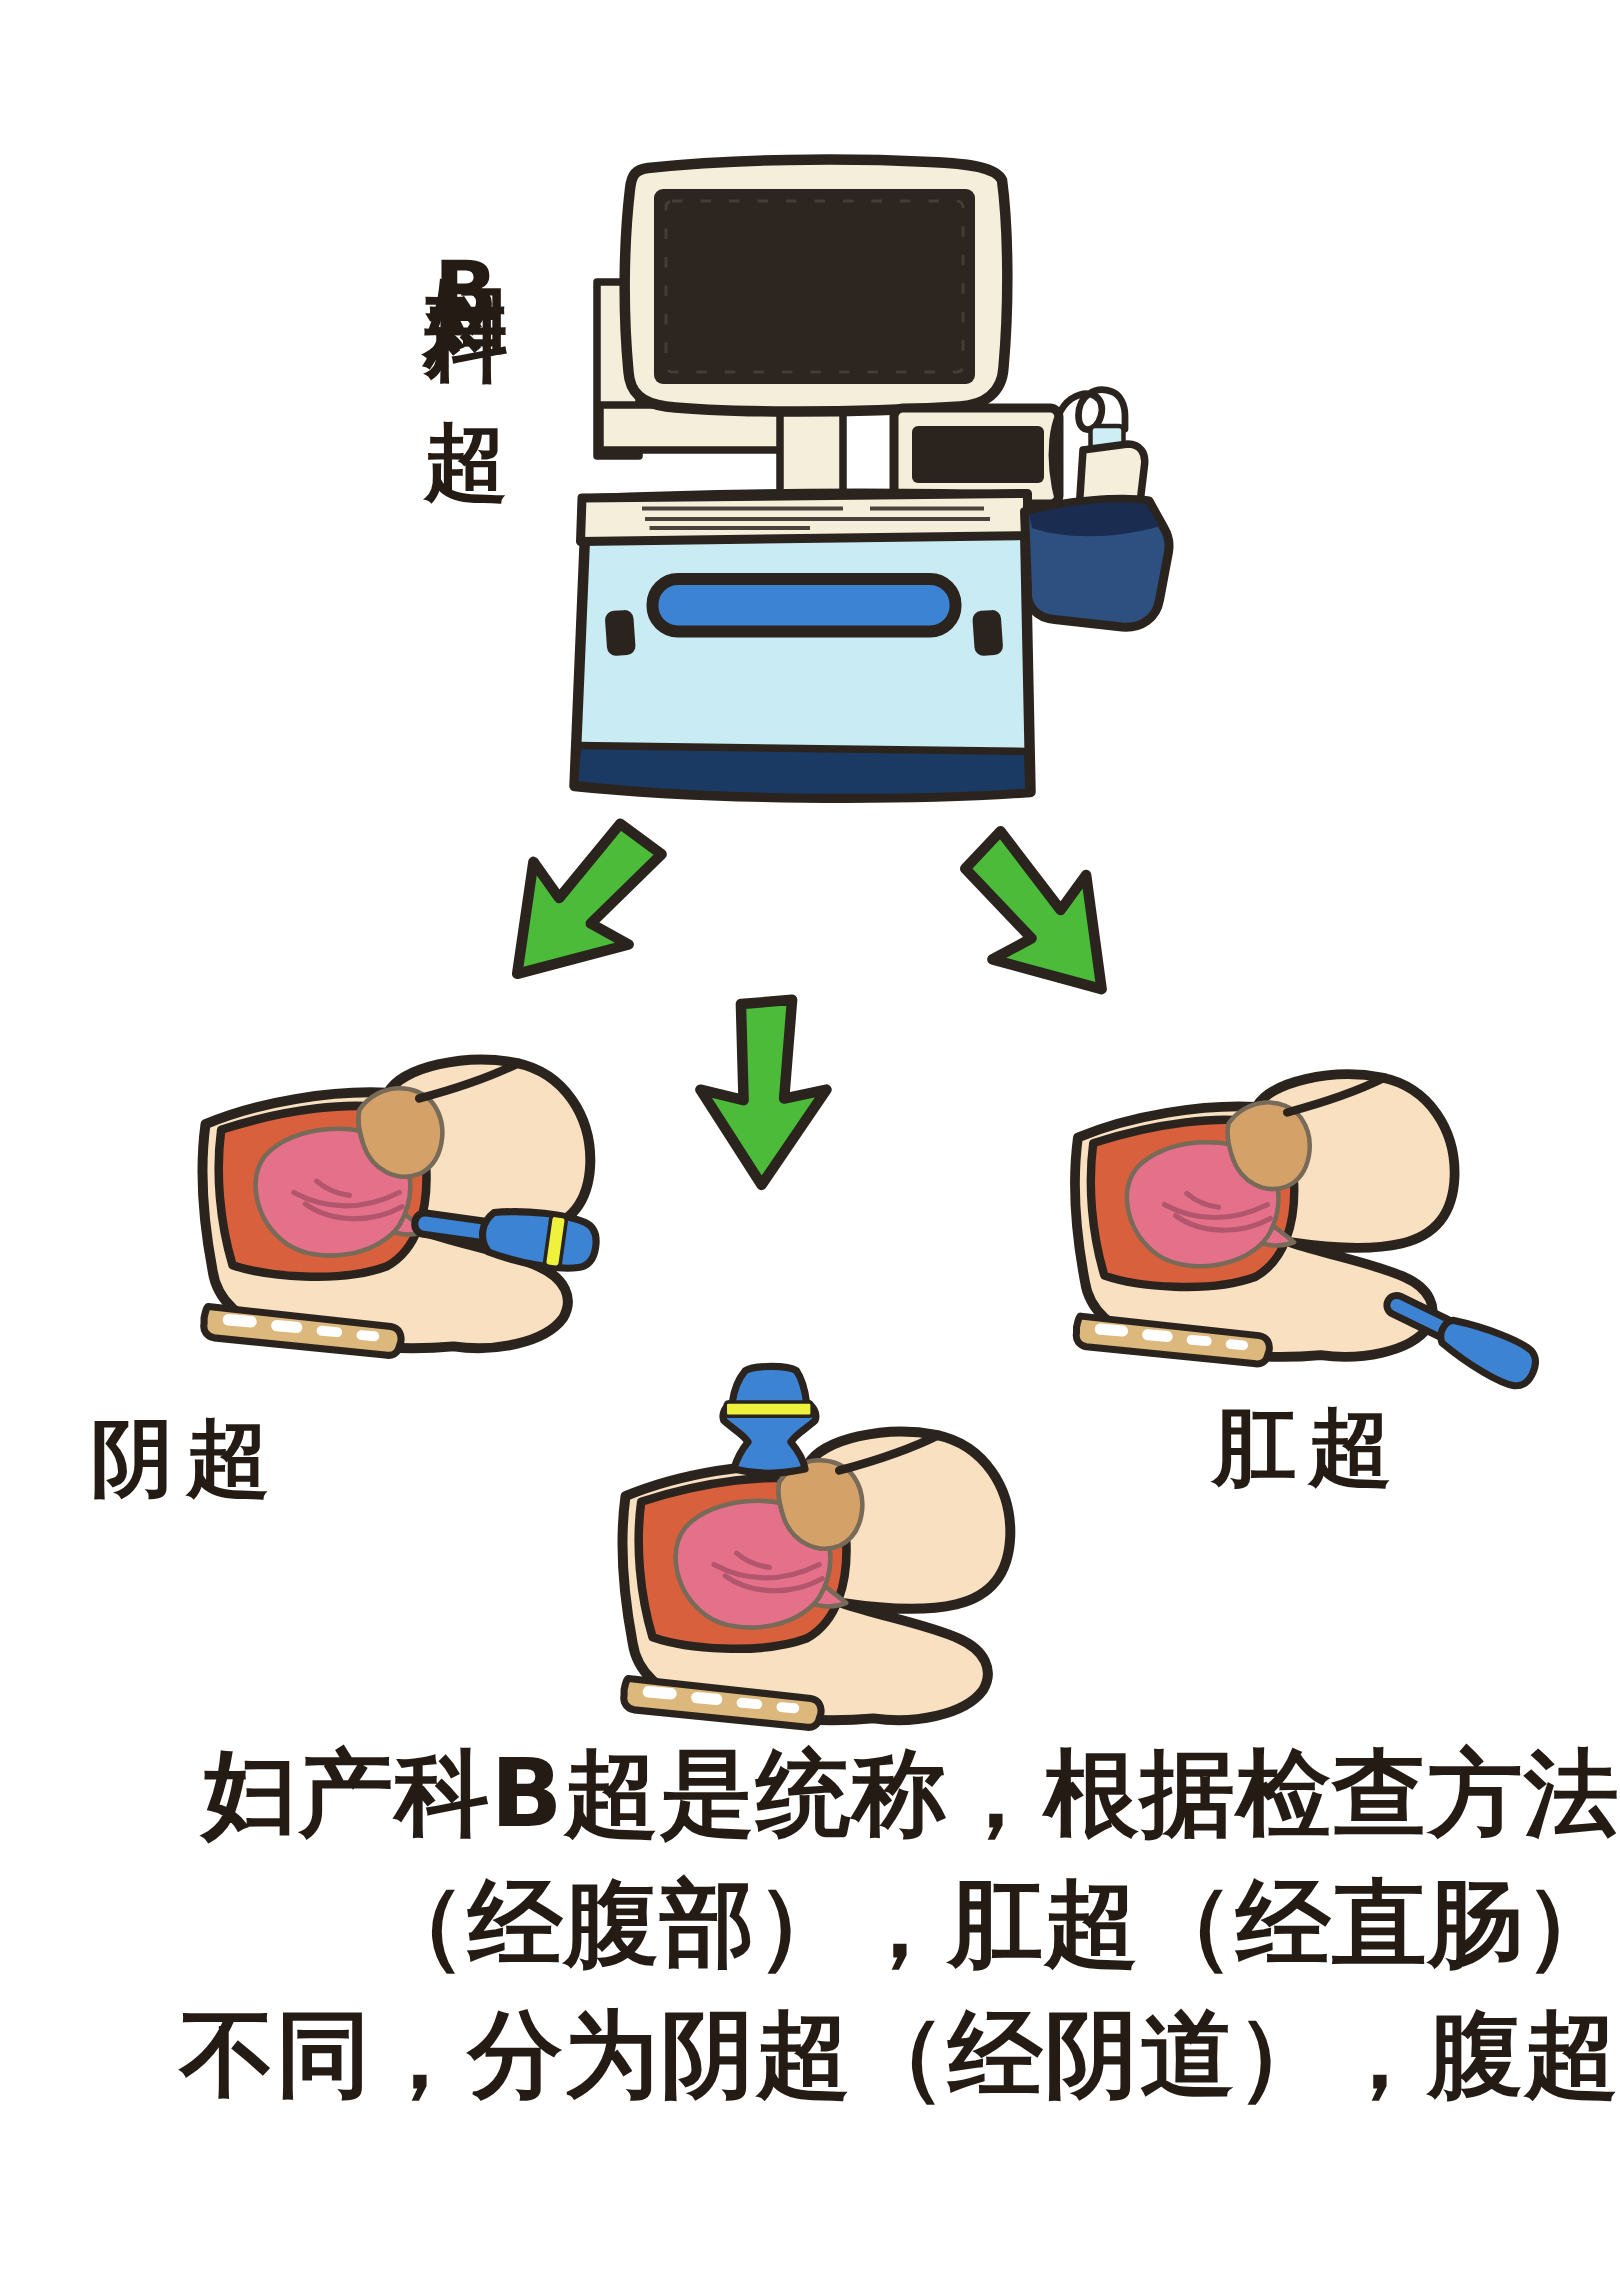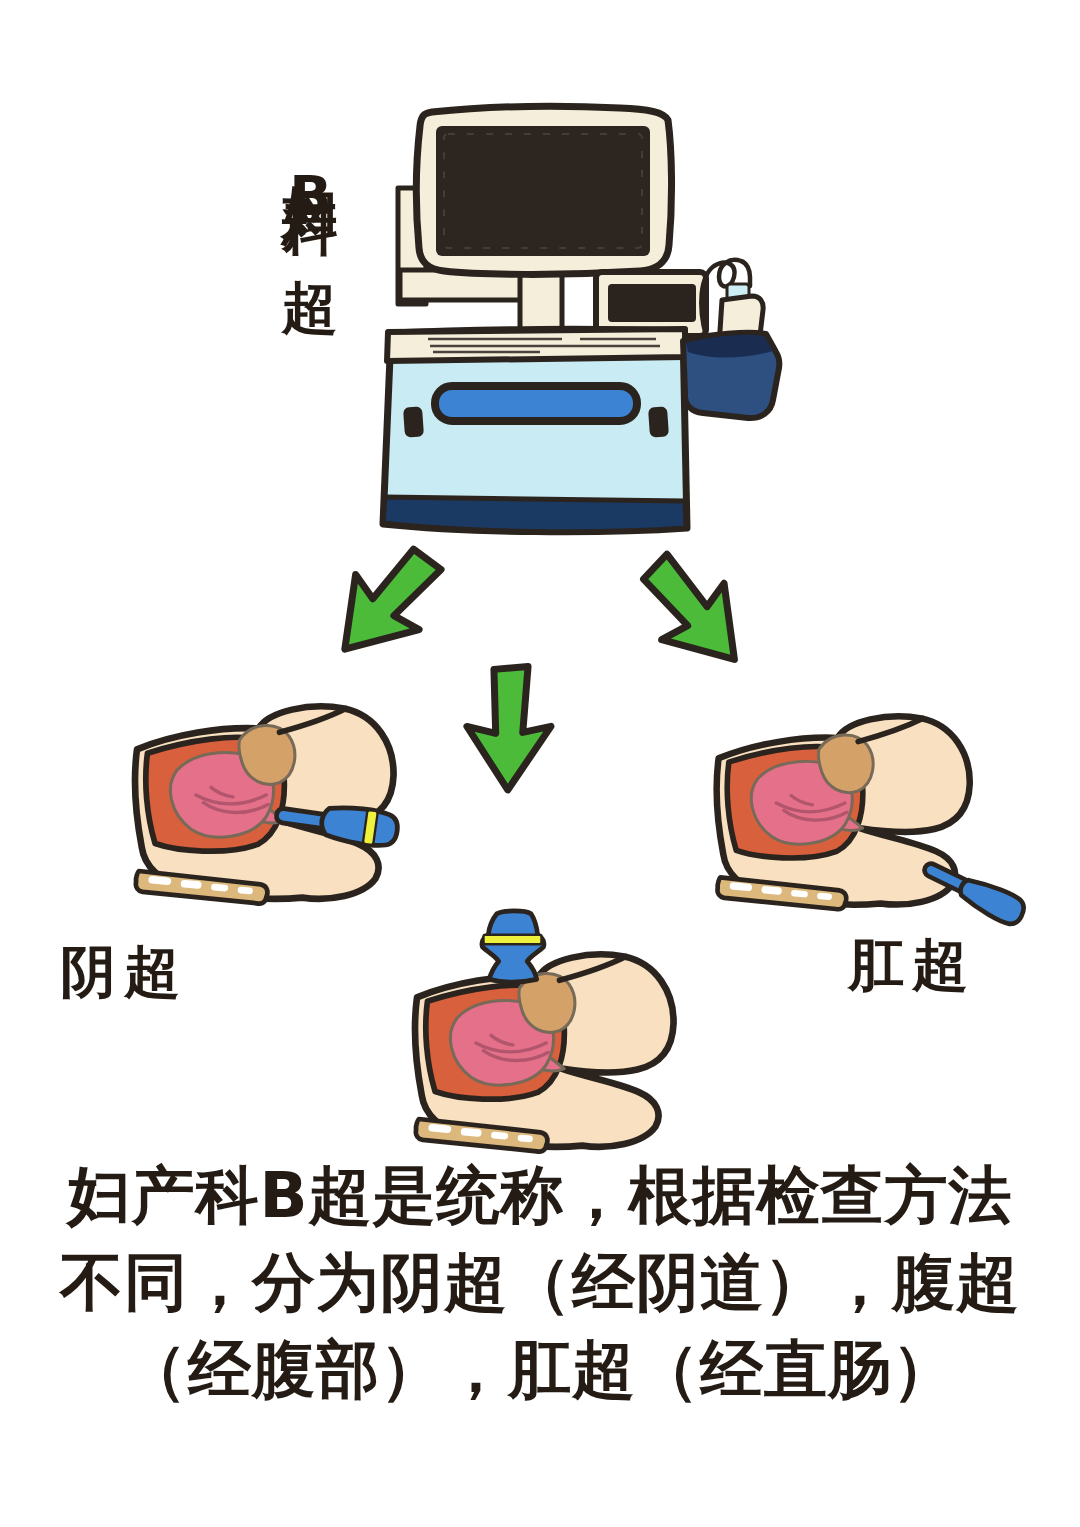--- a/index.html
+++ b/index.html
@@ -69,25 +69,25 @@
     font-size:56px;font-weight:800;letter-spacing:7px;
     color:var(--text);white-space:nowrap;
   }
   .part-label{
     position:absolute;
     font-size:56px;font-weight:800;letter-spacing:8px;
     color:var(--text);white-space:nowrap;
   }
   .label-vaginal{left:60px;top:896px;margin-top:39px;}
   .label-abdominal{left:324px;top:930px;}
-  .label-rectal{left:848px;top:928px;}
+  .label-rectal{left:808px;top:928px;}
 
   .caption{
     position:absolute;left:0;right:0;top:1152px;
-    text-align:center;
+    text-align:right;
   }
   .caption-line{
     font-size:63px;font-weight:800;letter-spacing:1px;
     line-height:87px;color:var(--text);white-space:nowrap;
   }
 </style>
 </head>
 <body>
 
 <div class="poster">
@@ -229,17 +229,17 @@
     </g>
   </svg>
 
   <div class="vertical-title">妇产科B超</div>
 
   <div class="part-label label-vaginal">阴超</div>
   <div class="part-label label-rectal">肛超</div>
 
   <div class="caption">
     <div class="caption-line">妇产科B超是统称，根据检查方法</div>
+    <div class="caption-line">（经腹部），肛超（经直肠）</div>
     <div class="caption-line">不同，分为阴超（经阴道），腹超</div>
-    <div class="caption-line">（经腹部），肛超（经直肠）</div>
   </div>
 
 </div>
 
 </body></html>

